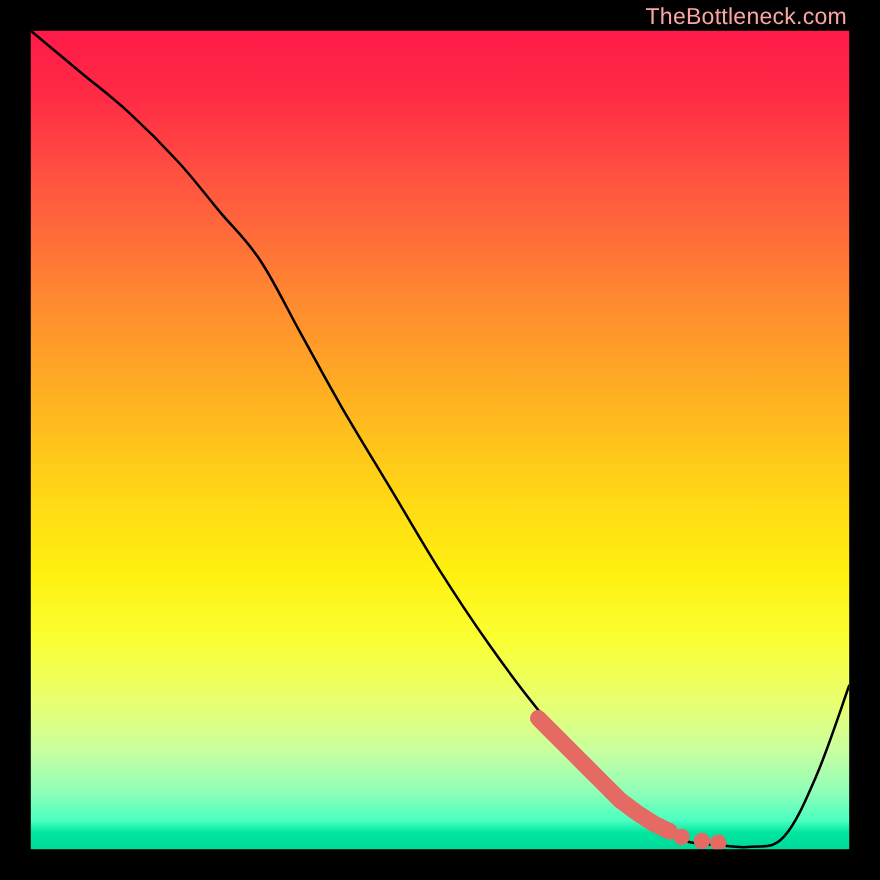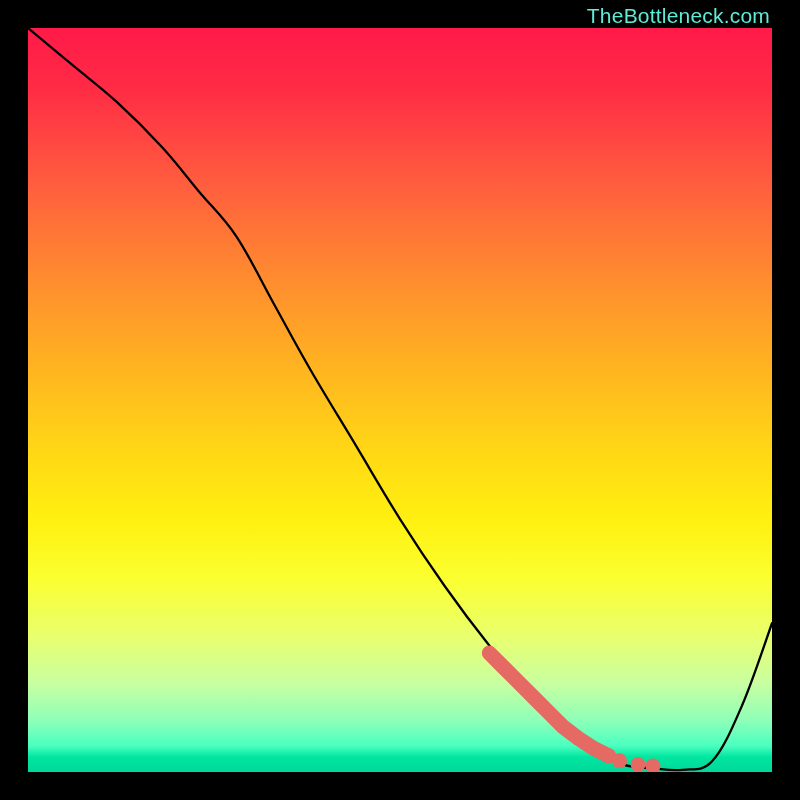--- a/index.html
+++ b/index.html
@@ -29,21 +29,21 @@
       #8fffb8 93%,
       #4affc0 96.5%,
       #00e6a0 98%,
       #00d89a 100%
     );
   }
   .watermark {
     position: absolute;
     top: 4px;
     right: 30px;
-    color: #5eead4;
+    color: #fca5a5;
     font-family: Arial, Helvetica, sans-serif;
     font-size: 21px;
     font-weight: 500;
     letter-spacing: 0.2px;
     user-select: none;
   }
   svg.curve {
     position: absolute;
     left: 0; top: 0;
     width: 744px; height: 744px;

